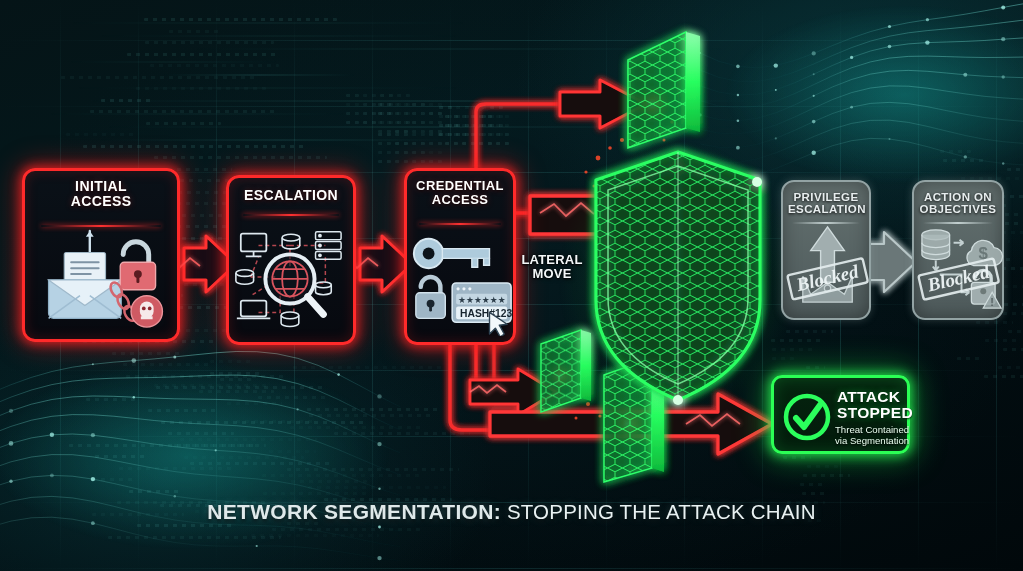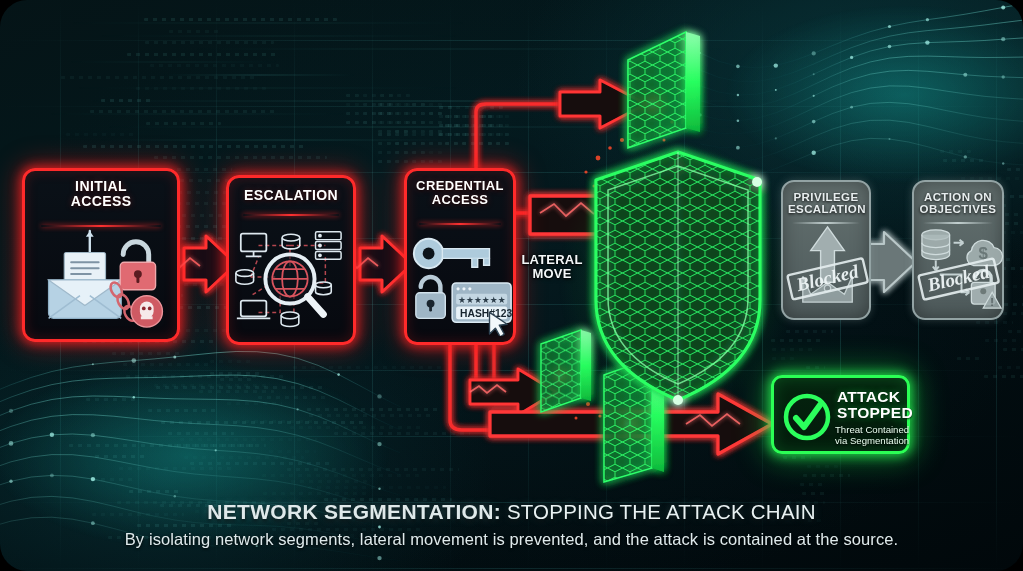--- a/index.html
+++ b/index.html
@@ -3,21 +3,20 @@
 <meta charset="utf-8">
 <style>
   html,body{margin:0;padding:0;background:#000;}
   body{font-family:"Liberation Sans",sans-serif;}
   #stage{position:relative;width:1023px;height:571px;overflow:hidden;
     background:
       radial-gradient(ellipse 520px 300px at 86% 14%, rgba(13,72,78,.55), rgba(0,0,0,0) 70%),
       radial-gradient(ellipse 460px 260px at 16% 84%, rgba(11,62,68,.5), rgba(0,0,0,0) 72%),
       radial-gradient(ellipse 700px 420px at 50% 50%, rgba(6,30,36,.55), rgba(0,0,0,0) 75%),
       linear-gradient(160deg,#051417 0%,#03181c 32%,#020f13 62%,#01080b 100%);
-    border-radius: 27px;
   }
   .lyr{position:absolute;inset:0;pointer-events:none;}
 
   
   .codetex{opacity:.5;filter:blur(.4px);}
   .codeline{position:absolute;height:2px;background:linear-gradient(90deg,rgba(0,0,0,0),rgba(93,208,200,.55),rgba(0,0,0,0));border-radius:2px;}
   .codeblk{position:absolute;background:
       repeating-linear-gradient(90deg,rgba(120,230,220,.5) 0 4px,rgba(0,0,0,0) 4px 9px);
     height:3px;border-radius:1px;}
   .gridv{position:absolute;top:0;bottom:0;width:1px;background:linear-gradient(180deg,rgba(70,180,178,0),rgba(70,180,178,.22),rgba(70,180,178,0));}
@@ -801,15 +800,14 @@
       <circle cx="26" cy="26" r="21" fill="none" stroke="#2bff5c" stroke-width="4.5"></circle>
       <path d="M15,27 L23,36 L39,14" fill="none" stroke="#2bff5c" stroke-width="6" stroke-linecap="round" stroke-linejoin="round"></path>
     </svg>
     <div class="as-title" style="left:63px;top:11px;width:72px;">ATTACK<br>STOPPED</div>
     <div class="as-sub" style="left:61px;top:47px;width:76px;">Threat Contained<br>via Segmentation</div>
   </div>
 
   <div id="caption-main" style="top:500px;">
     <span class="strong">NETWORK SEGMENTATION:</span><span class="light"> STOPPING THE ATTACK CHAIN</span>
   </div>
-  <div id="caption-sub" style="top:530px;">By isolating network segments, lateral movement is prevented, and the attack is contained at the source.</div>
 
 </div>
 
 </body></html>

